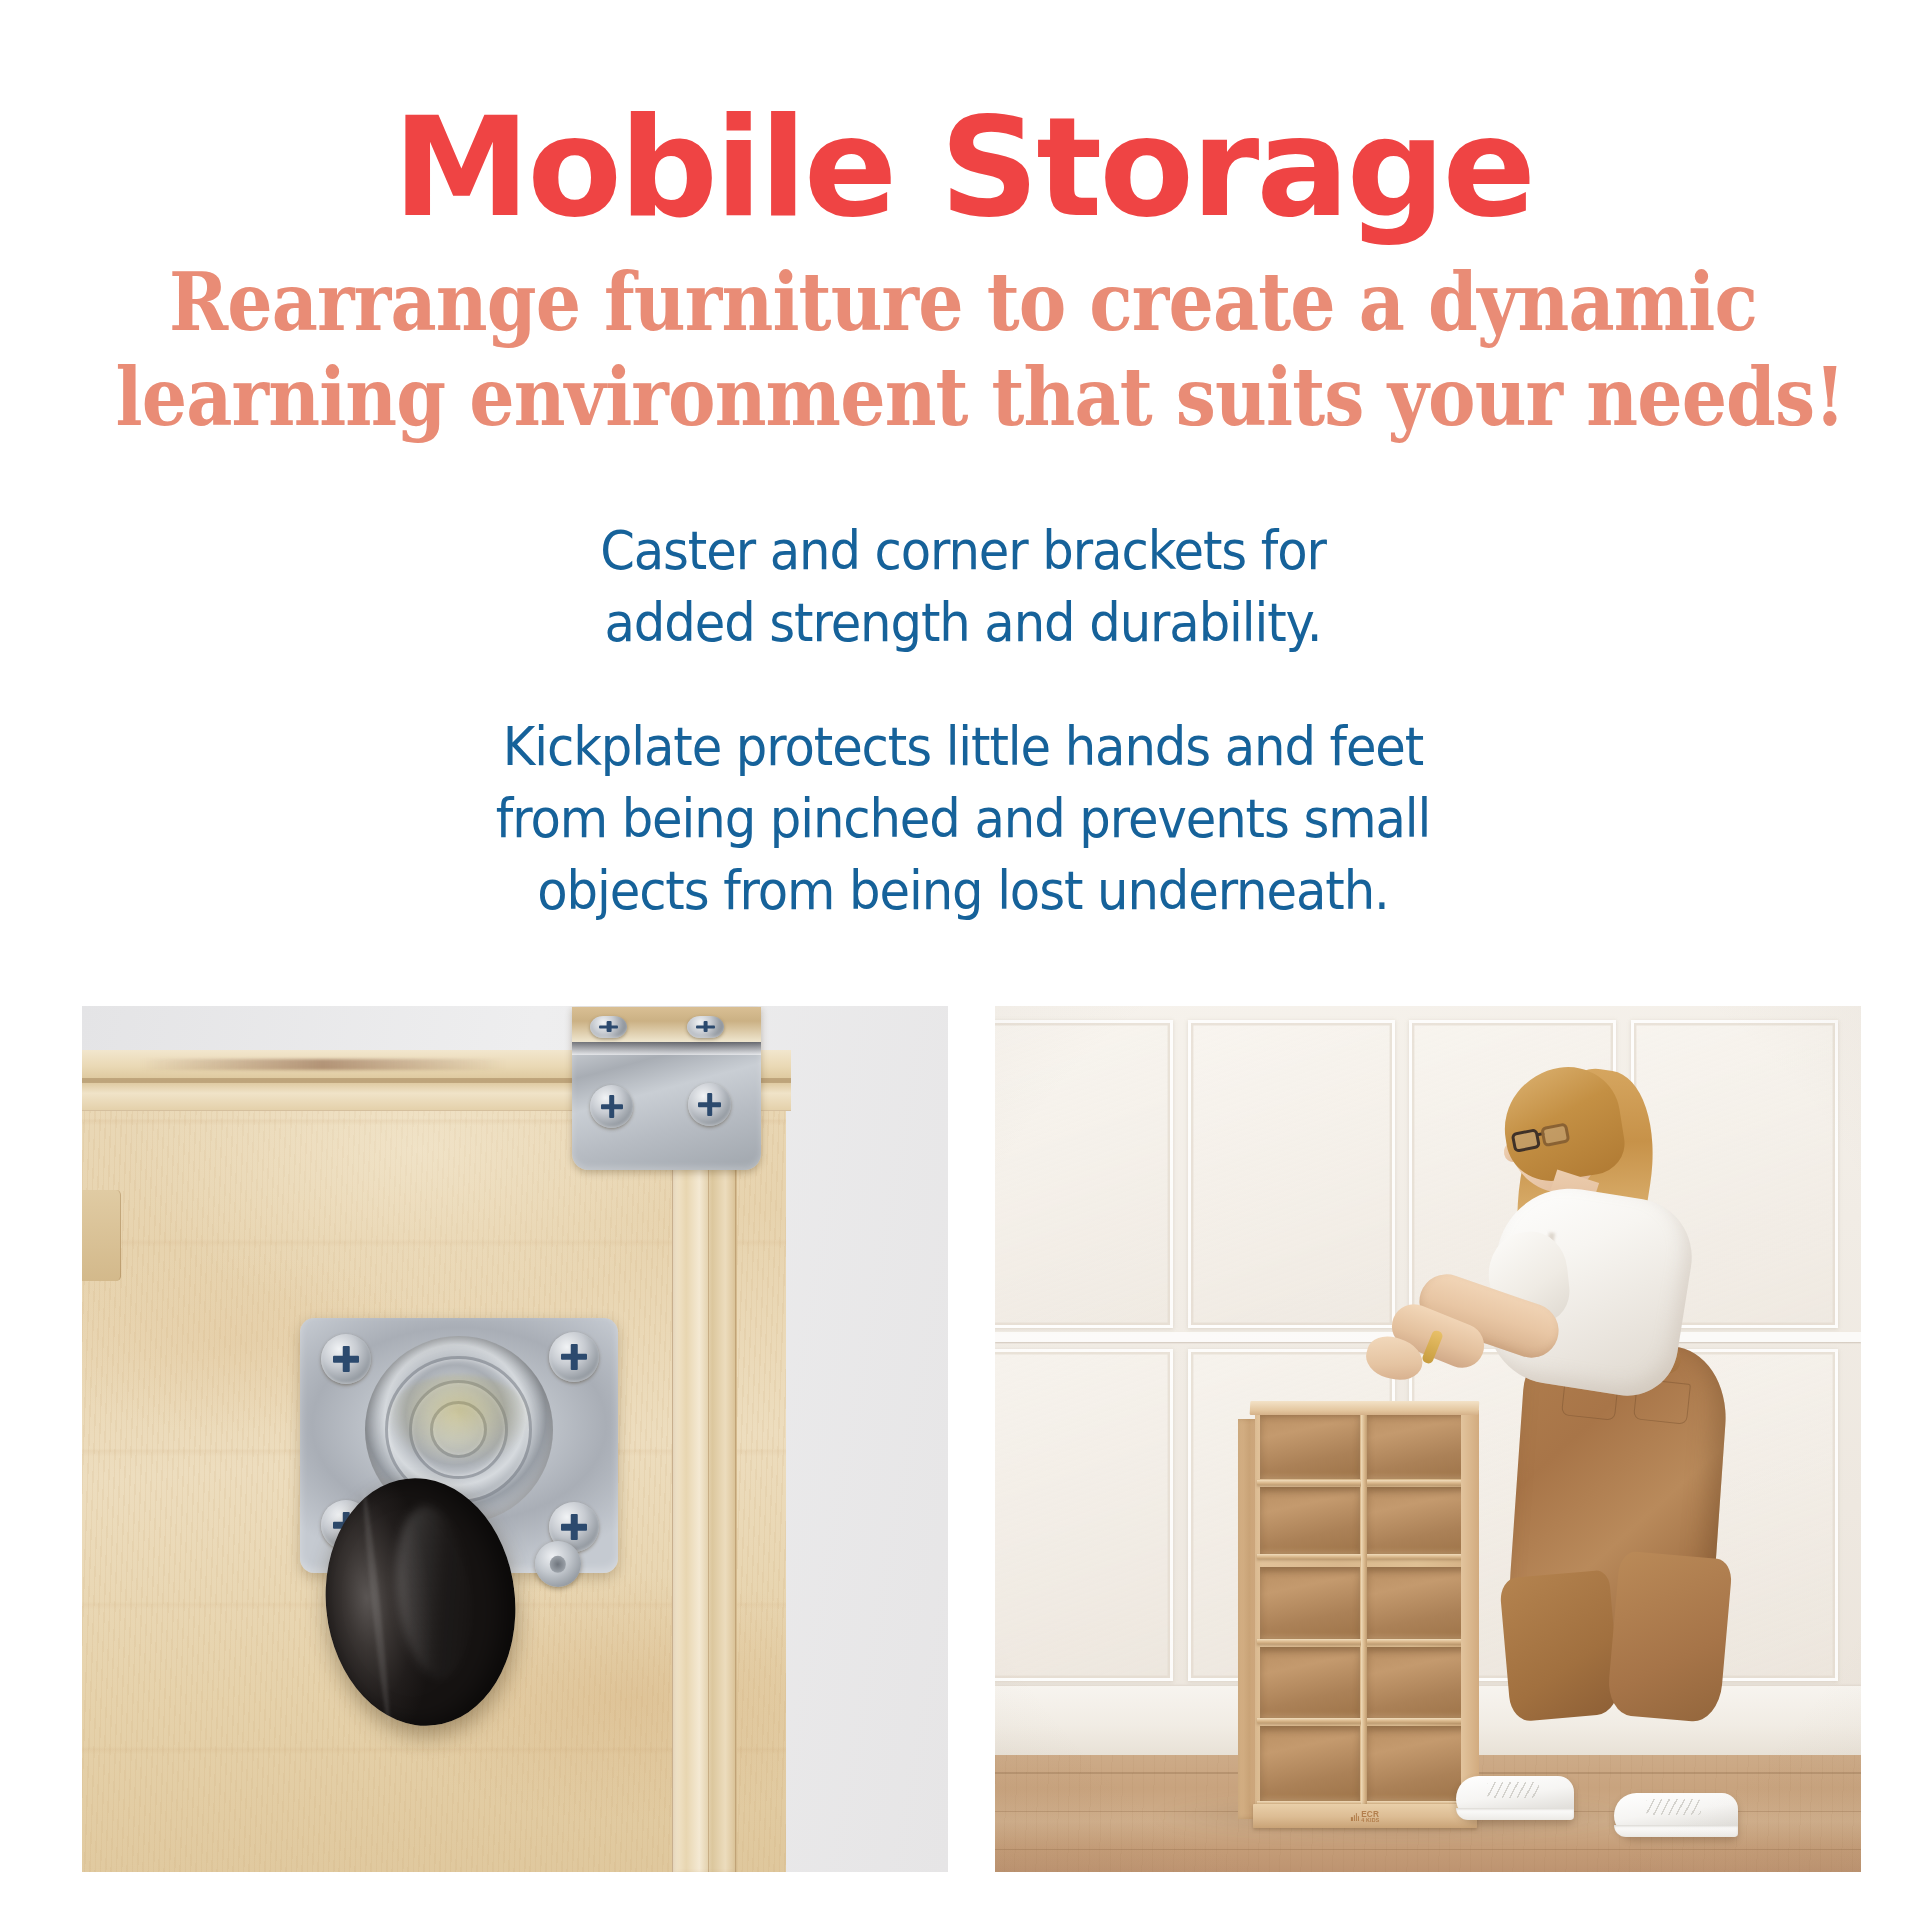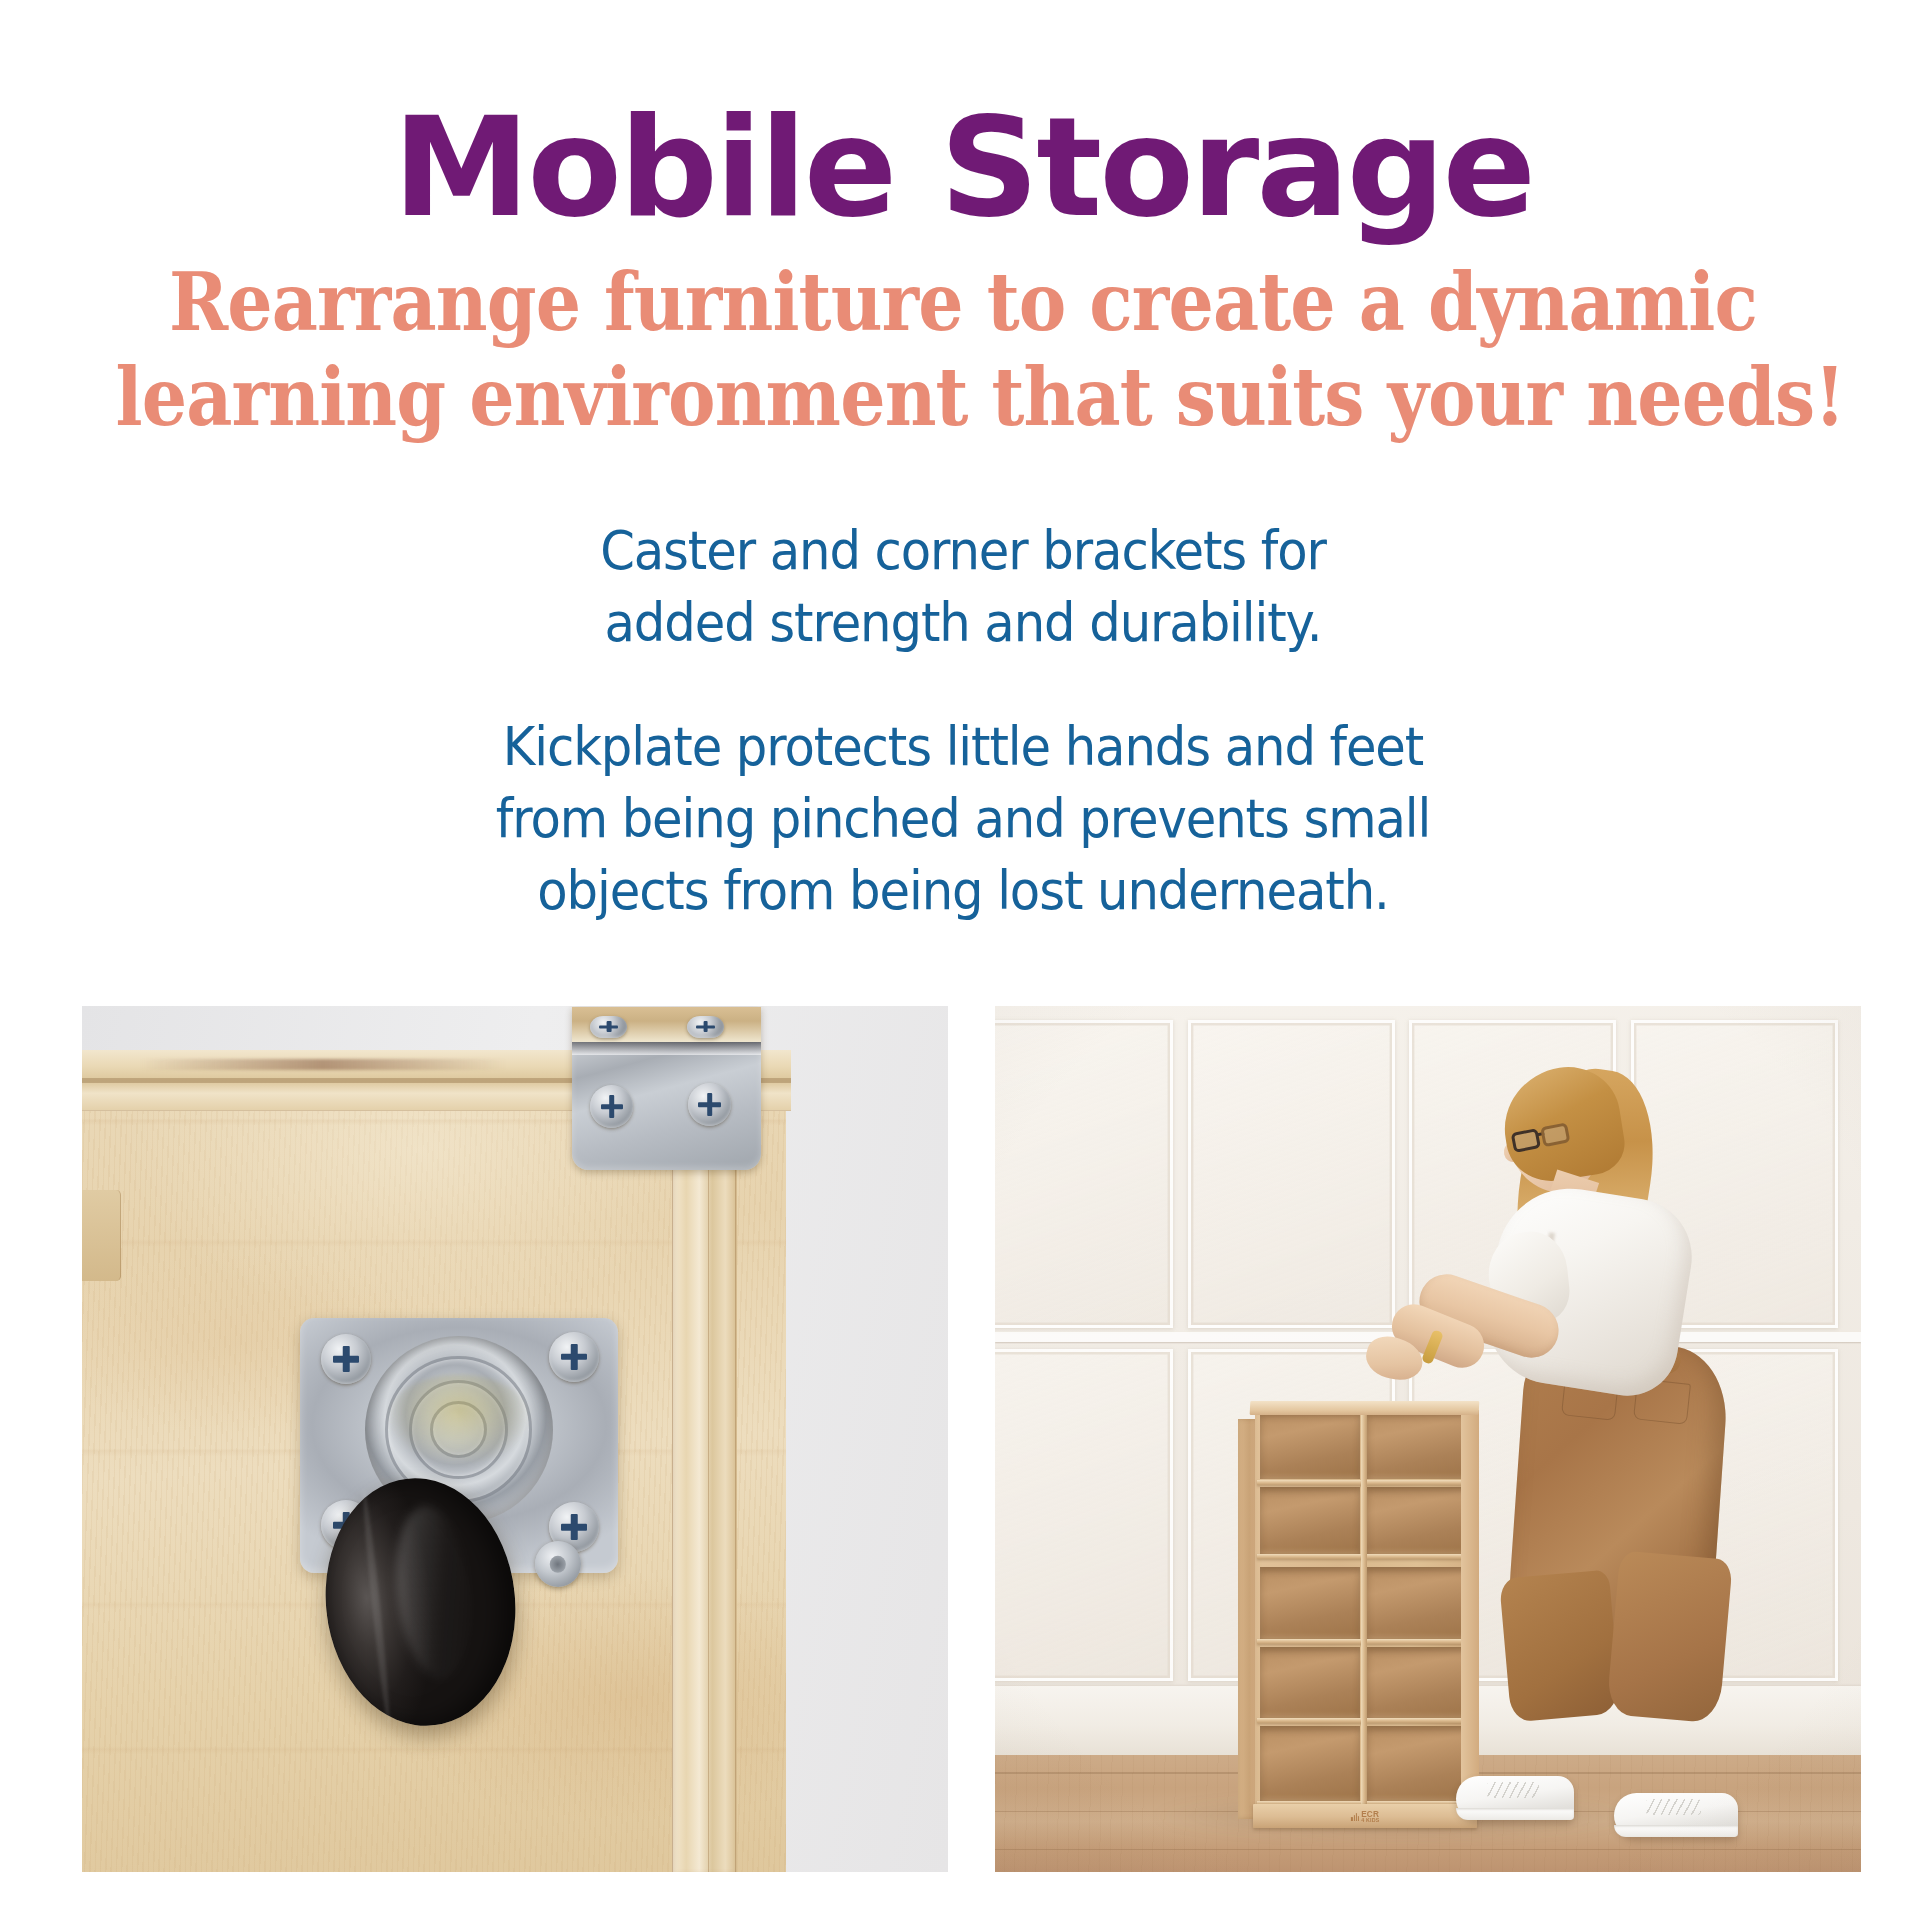--- a/index.html
+++ b/index.html
@@ -14,21 +14,21 @@
   
   .text-block { position:absolute; left:0; top:0; width:1926px; }
 
   .headline {
     text-align:center;
     font-family:"DejaVu Sans", sans-serif;
     font-weight:700;
     font-size:138px;
     line-height:144px;
     letter-spacing:-2.9px;
-    color:#701a75;
+    color:#ef4444;
     margin-top:96px;
   }
 
   .subhead {
     text-align:center;
     font-family:"DejaVu Serif", serif;
     font-weight:700;
     font-size:81px;
     line-height:95px;
     letter-spacing:-1px;

